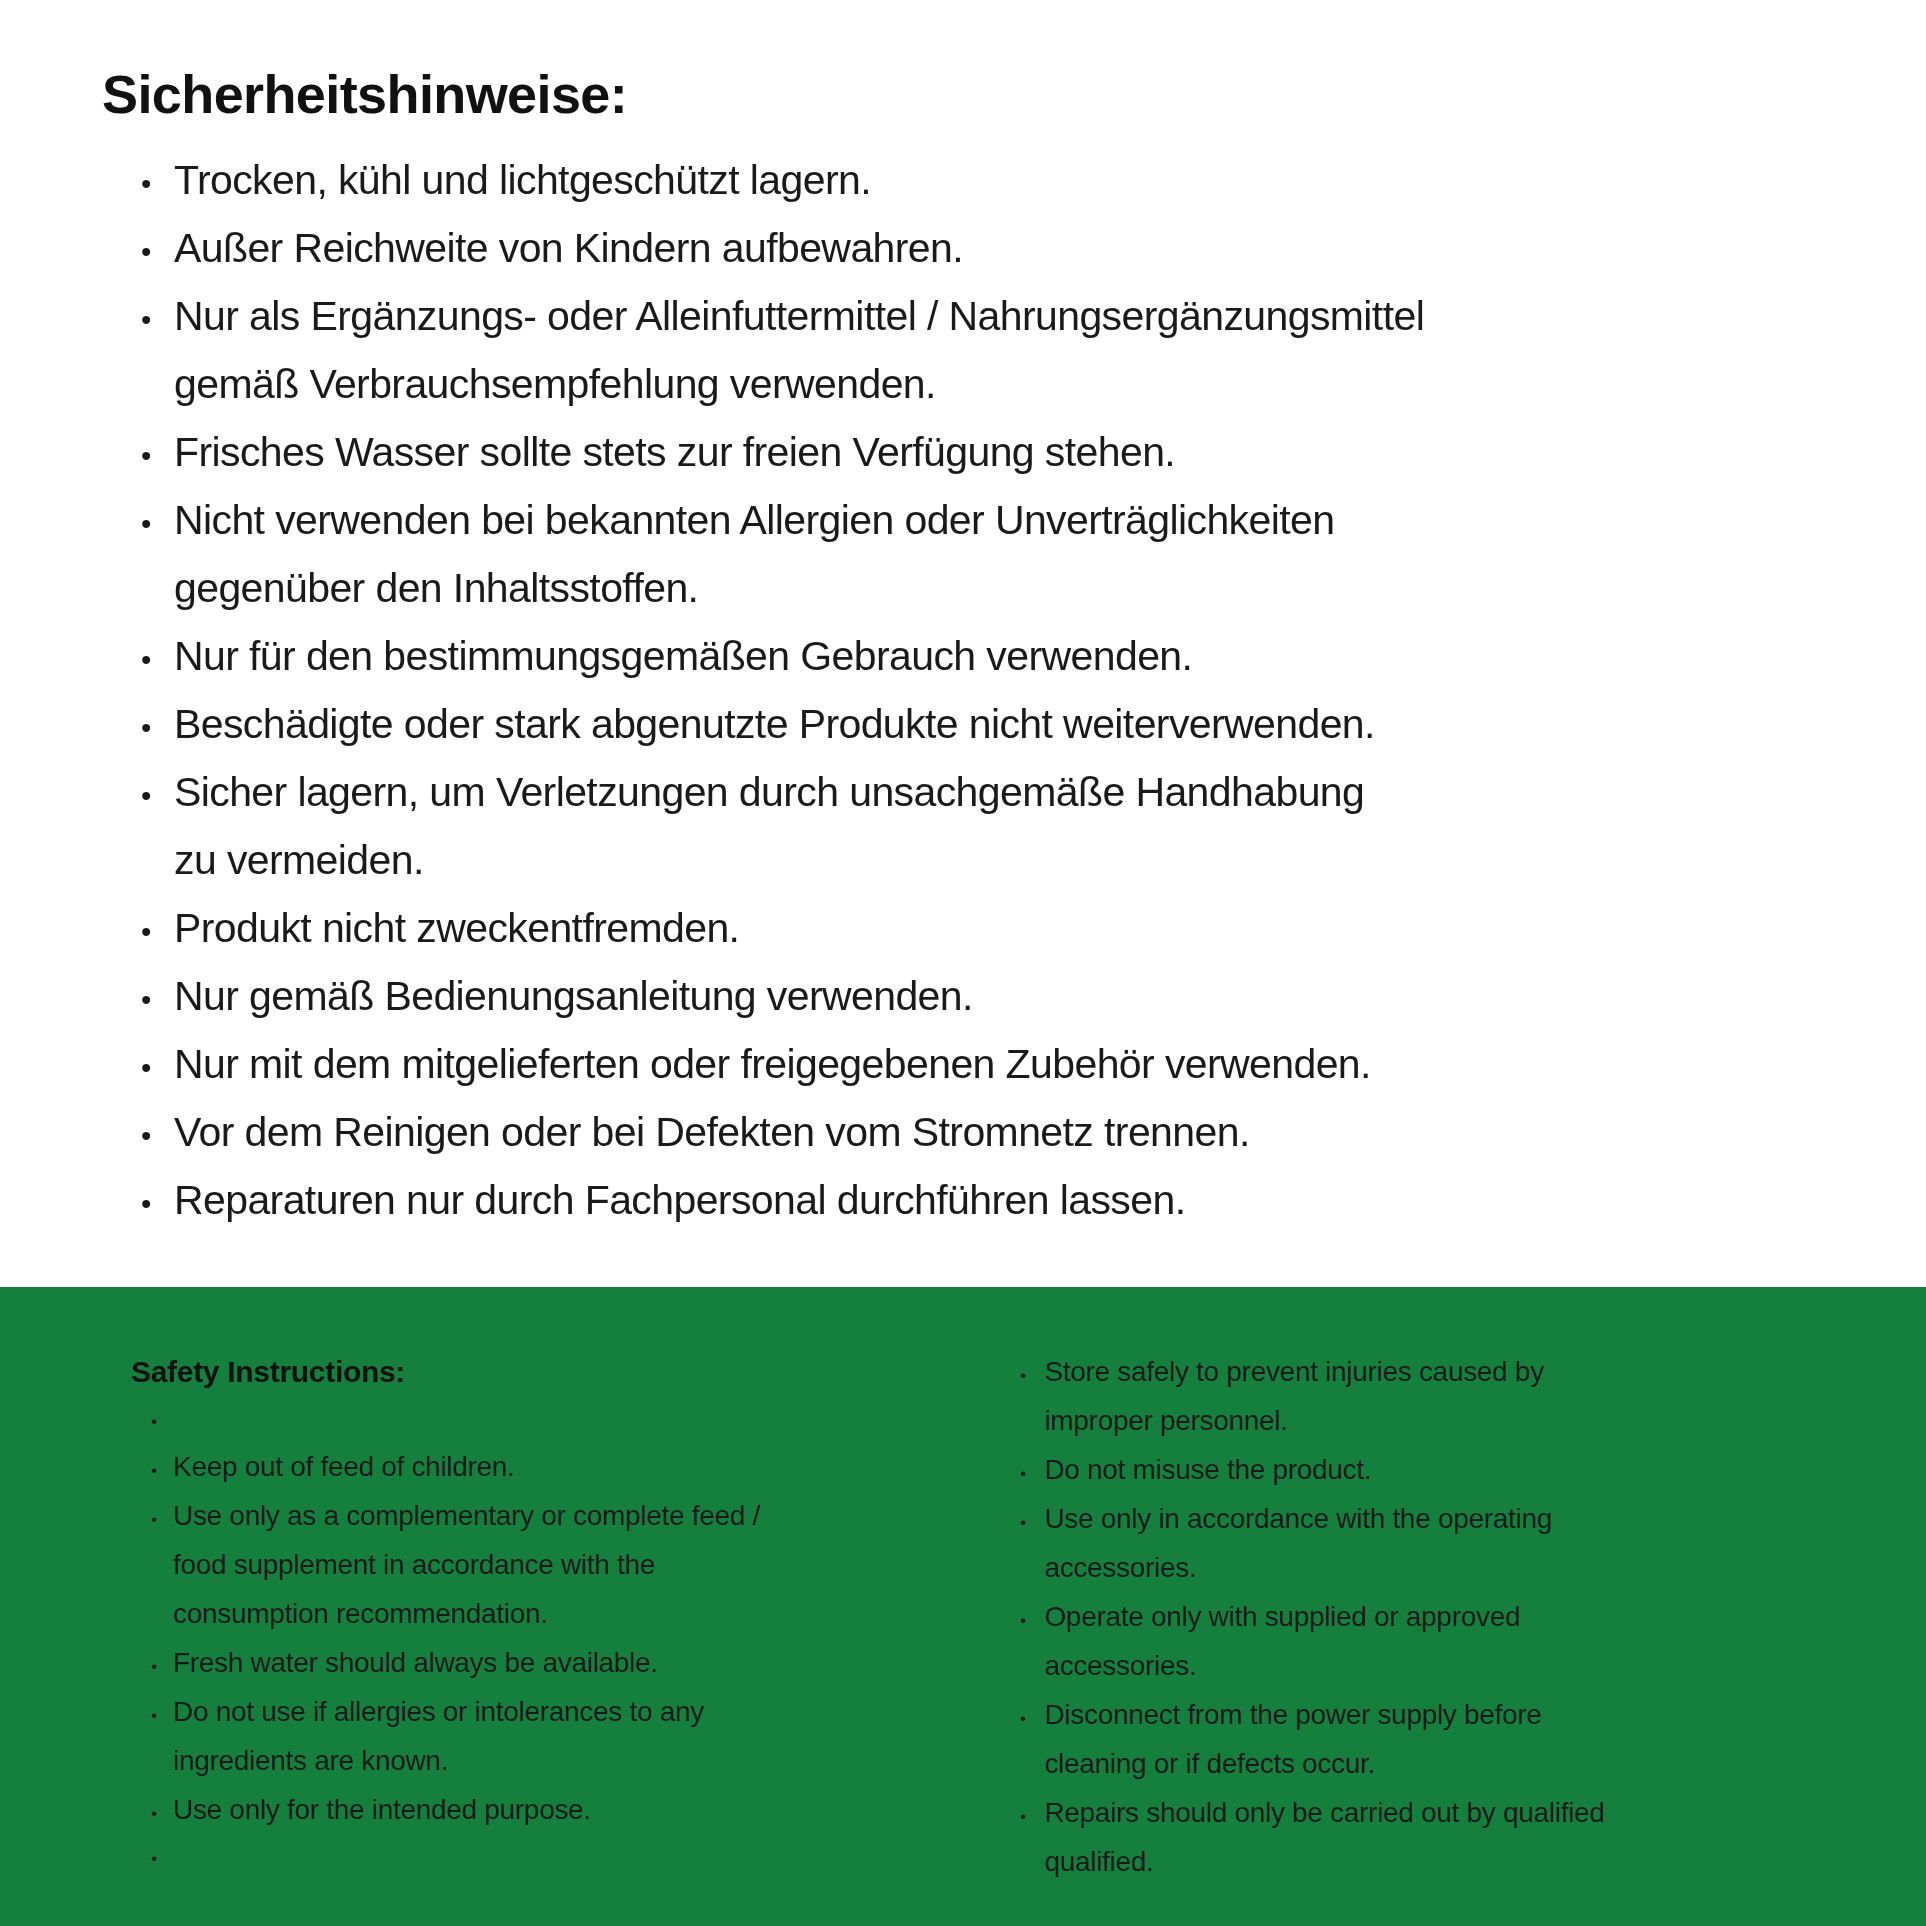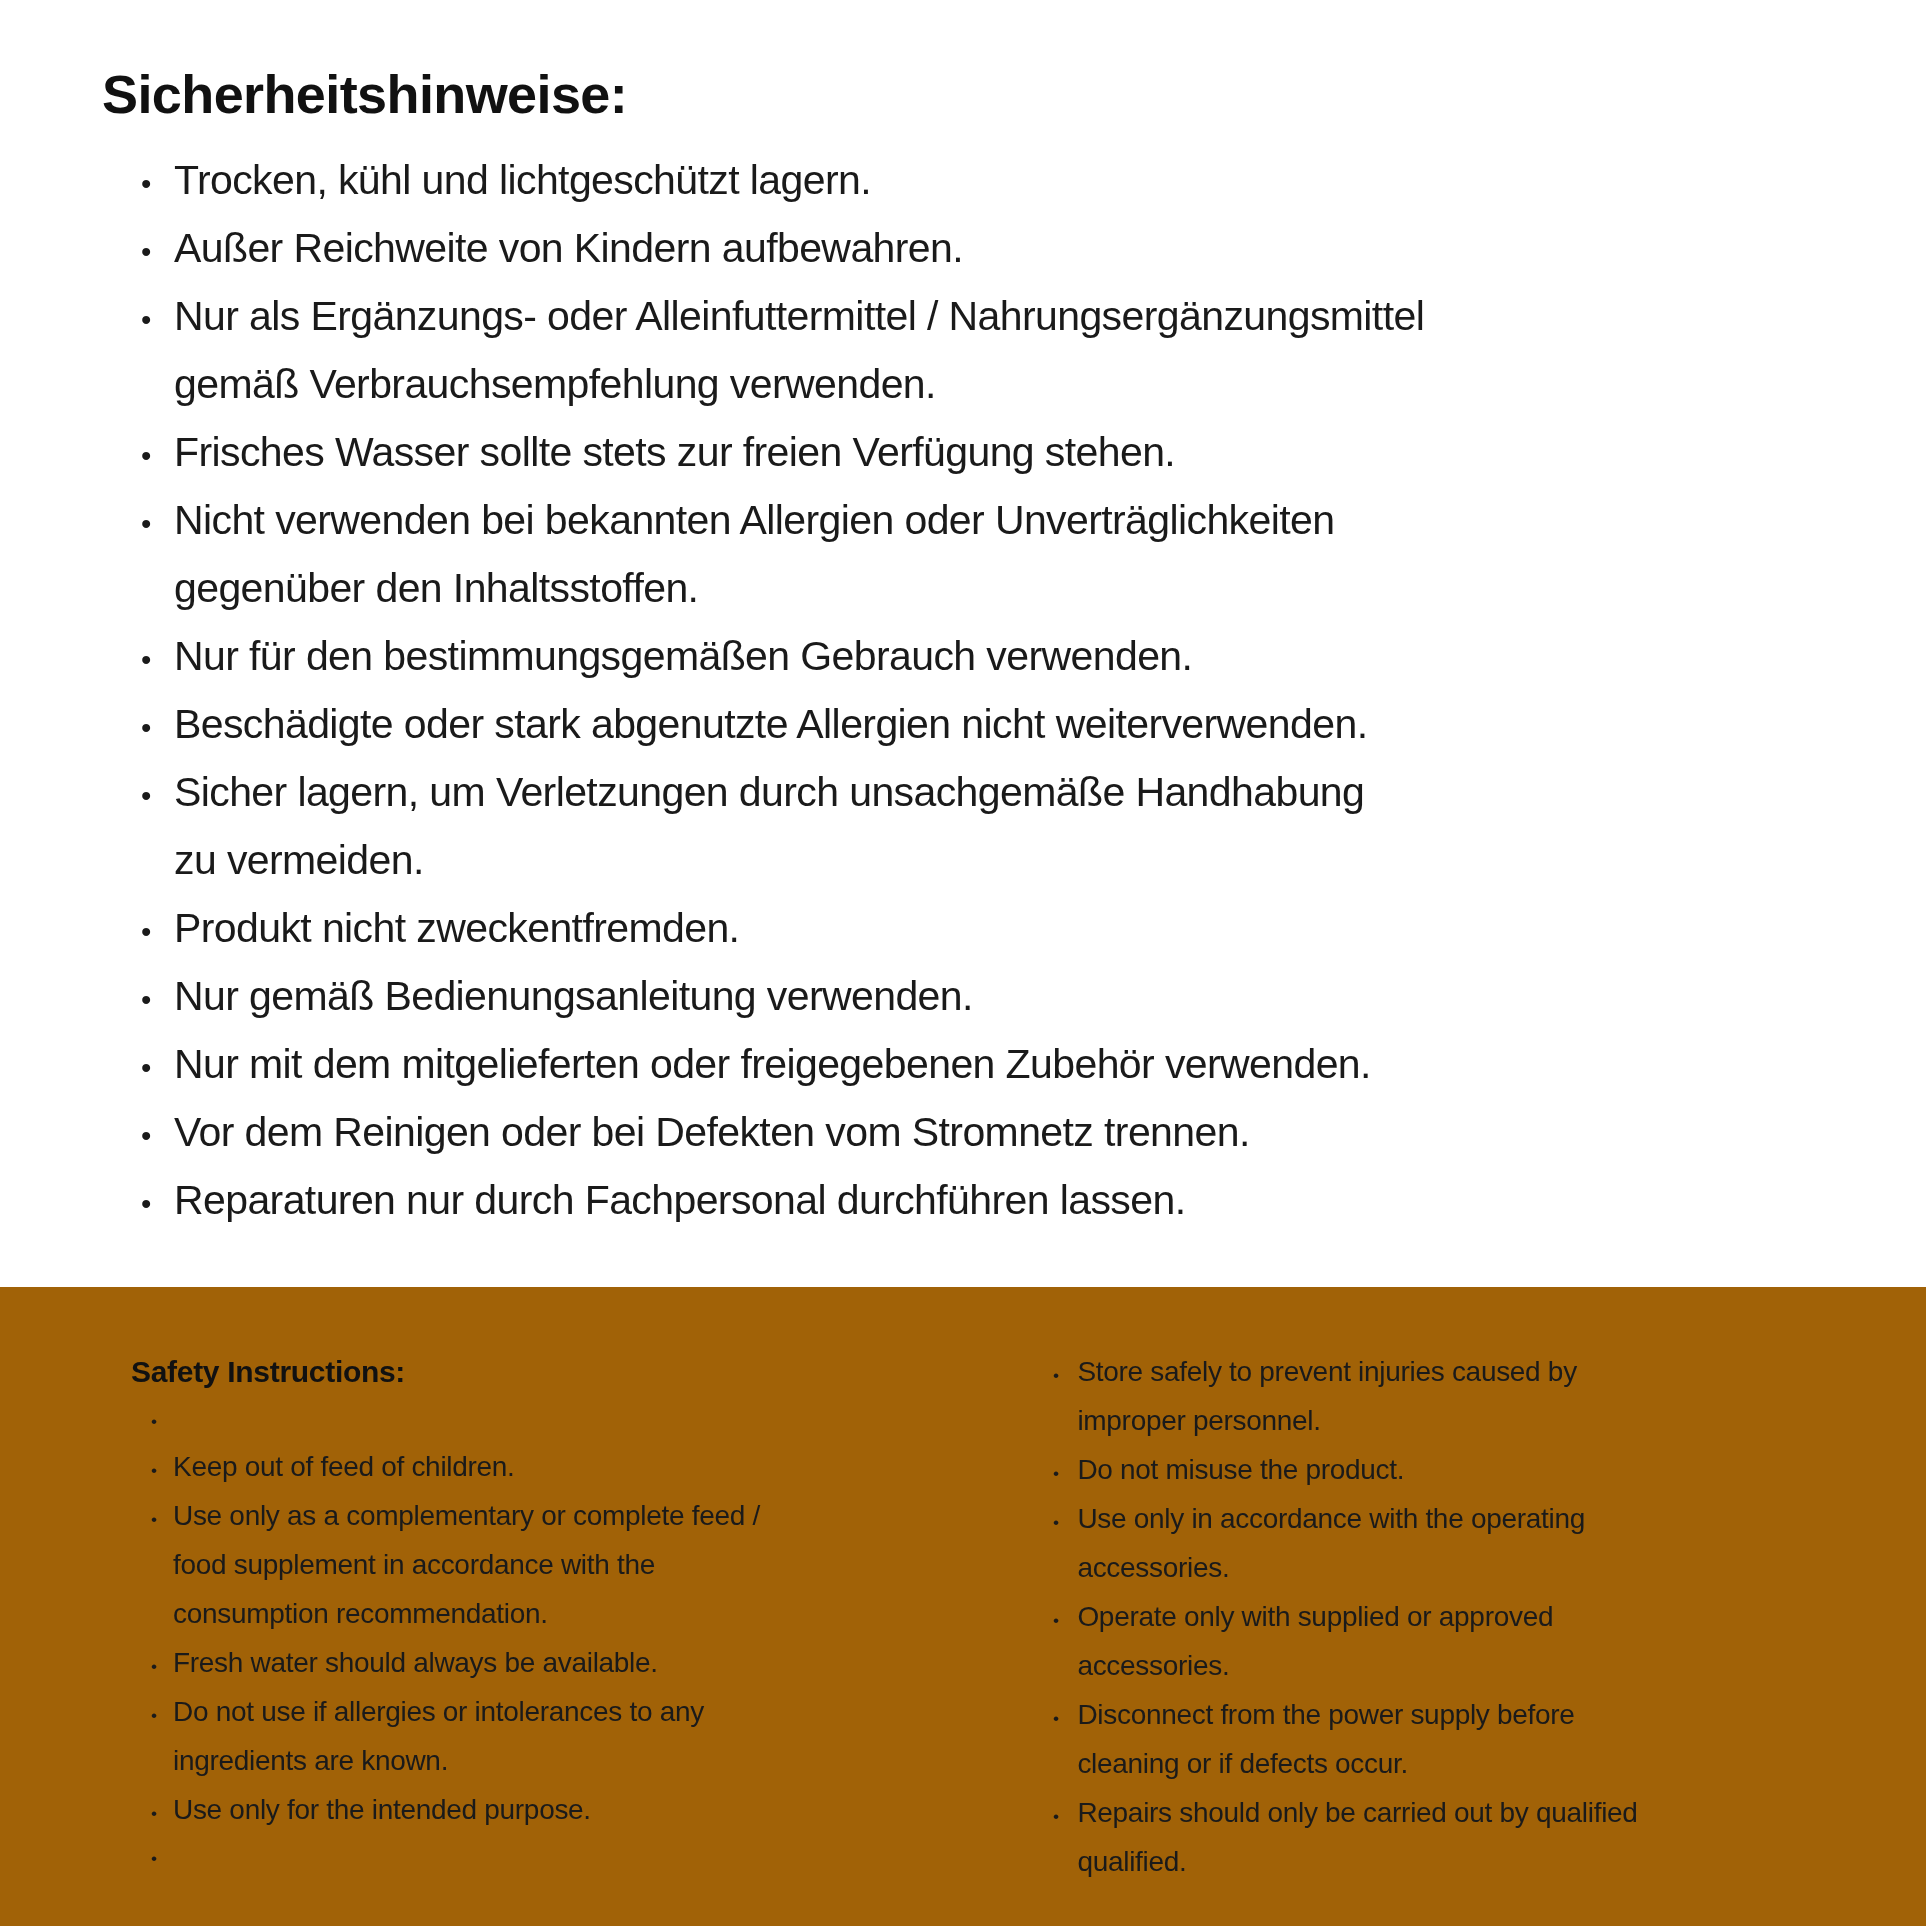--- a/index.html
+++ b/index.html
@@ -43,26 +43,25 @@
   .de .bullet {
     flex: 0 0 33px;
     width: 33px;
     font-size: 0.72em;
   }
 
   
   .en {
     box-sizing: border-box;
     height: 639px;
-    background: #a16207;
+    background: #15803d;
     display: grid;
     grid-template-columns: 889px 1fr;
     padding: 62px 88px 0 131px;
     align-items: start;
-    gap: 33px;
   }
   .en h2 {
     margin: 0 0 4.5px 0;
     font-size: 30px;
     line-height: 45px;
     font-weight: 700;
     color: #111111;
     letter-spacing: -0.3px;
   }
   .en .line {
@@ -121,21 +120,21 @@
         <div class="line cont">
           <span class="bullet">•</span>
           <span class="txt">gegenüber den Inhaltsstoffen.</span>
         </div>
         <div class="line">
           <span class="bullet">•</span>
           <span class="txt">Nur für den bestimmungsgemäßen Gebrauch verwenden.</span>
         </div>
         <div class="line">
           <span class="bullet">•</span>
-          <span class="txt">Beschädigte oder stark abgenutzte Allergien nicht weiterverwenden.</span>
+          <span class="txt">Beschädigte oder stark abgenutzte Produkte nicht weiterverwenden.</span>
         </div>
         <div class="line">
           <span class="bullet">•</span>
           <span class="txt">Sicher lagern, um Verletzungen durch unsachgemäße Handhabung</span>
         </div>
         <div class="line cont">
           <span class="bullet">•</span>
           <span class="txt">zu vermeiden.</span>
         </div>
         <div class="line">

